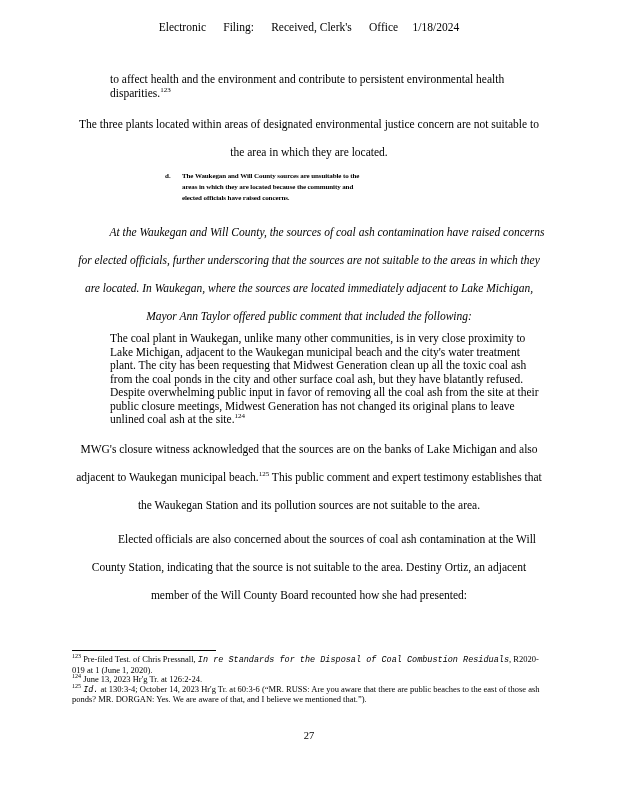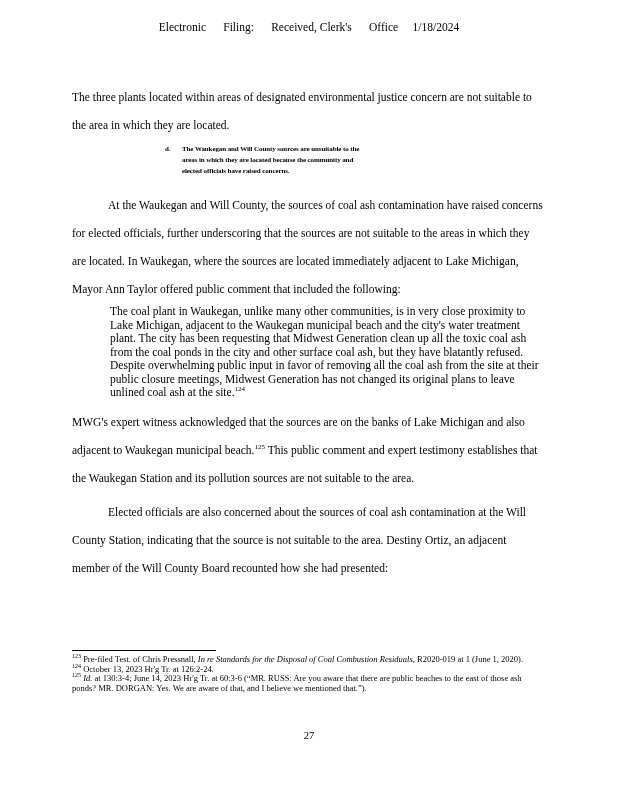--- a/index.html
+++ b/index.html
@@ -21,24 +21,24 @@
   }
   .content { padding: 40px 72px 0 72px; }
 
   .carryover {
     margin-left: 38px;
     width: 436px;
     font-size: 11.5px;
     line-height: 13.5px;
   }
 
-  .para { font-size: 11.5px; line-height: 28px; }
+  .para { font-size: 11.5px; line-height: 28px; text-align: center; }
   .para.indent { text-indent: 36px; }
   .p-three-plants { margin-top: 10px; }
-  .p-waukegan { margin-top: 14px; }
+  .p-waukegan { margin-top: 14px; font-style: italic; }
   .p-mwg { margin-top: 8px; }
   .p-elected { margin-top: 6px; }
 
   .subheading {
     display: flex;
     margin-left: 93px;
     margin-top: 5px;
     font-weight: bold;
     font-size: 7px;
     line-height: 11px;
@@ -62,64 +62,65 @@
     top: 650px;
     width: 474px;
   }
   .fn-separator {
     width: 144px;
     border-top: 1px solid #000;
     margin-bottom: 4px;
   }
   .footnote { font-size: 8.5px; line-height: 9.5px; }
   .footnote sup { font-size: 6px; vertical-align: super; line-height: 0; }
-  .footnote i { font-style: italic; }
+  .footnote i { font-style: italic; font-family: Liberation Mono, monospace; }
 
   .page-number {
     position: absolute;
     top: 730px;
     left: 0;
     width: 100%;
     text-align: center;
     font-size: 10.5px;
   }
 </style>
 </head>
 <body>
 
 <div class="page">
 
   <div class="filing-stamp">Electronic      Filing:      Received, Clerk's      Office     1/18/2024</div>
 
   <div class="content">
 
+    <p class="carryover"><span>to affect health and the environment and contribute to persistent environmental health disparities.</span><sup class="fnref">123</sup></p>
 
     <p class="para p-three-plants">The three plants located within areas of designated environmental justice concern are not suitable to the area in which they are located.</p>
 
     <div class="subheading">
       <span class="subheading-label">d.</span>
       <span class="subheading-text">The Waukegan and Will County sources are unsuitable to the areas in which they are located because the community and elected officials have raised concerns.</span>
     </div>
 
     <p class="para indent p-waukegan">At the Waukegan and Will County, the sources of coal ash contamination have raised concerns for elected officials, further underscoring that the sources are not suitable to the areas in which they are located. In Waukegan, where the sources are located immediately adjacent to Lake Michigan, Mayor Ann Taylor offered public comment that included the following:</p>
 
     <p class="quote"><span>The coal plant in Waukegan, unlike many other communities, is in very close proximity to Lake Michigan, adjacent to the Waukegan municipal beach and the city's water treatment plant. The city has been requesting that Midwest Generation clean up all the toxic coal ash from the coal ponds in the city and other surface coal ash, but they have blatantly refused. Despite overwhelming public input in favor of removing all the coal ash from the site at their public closure meetings, Midwest Generation has not changed its original plans to leave unlined coal ash at the site.</span><sup class="fnref">124</sup></p>
 
-    <p class="para p-mwg"><span>MWG's expert witness acknowledged that the sources are on the banks of Lake Michigan and also adjacent to Waukegan municipal beach.</span><sup class="fnref">125</sup><span> This public comment and expert testimony establishes that the Waukegan Station and its pollution sources are not suitable to the area.</span></p>
+    <p class="para p-mwg"><span>MWG's closure witness acknowledged that the sources are on the banks of Lake Michigan and also adjacent to Waukegan municipal beach.</span><sup class="fnref">125</sup><span> This public comment and expert testimony establishes that the Waukegan Station and its pollution sources are not suitable to the area.</span></p>
 
     <p class="para indent p-elected">Elected officials are also concerned about the sources of coal ash contamination at the Will County Station, indicating that the source is not suitable to the area.  Destiny Ortiz, an adjacent member of the Will County Board recounted how she had presented:</p>
 
 
   </div>
 
   <div class="footnote-area">
     <div class="fn-separator"></div>
 
     <p class="footnote"><sup>123</sup> <span>Pre-filed Test. of Chris Pressnall, </span><i>In re Standards for the Disposal of Coal Combustion Residuals</i><span>, R2020-019 at 1 (June 1, 2020).</span></p>
 
-    <p class="footnote"><sup>124</sup> <span>October 13, 2023 Hr'g Tr. at 126:2-24.</span></p>
+    <p class="footnote"><sup>124</sup> <span>June 13, 2023 Hr'g Tr. at 126:2-24.</span></p>
 
-    <p class="footnote"><sup>125</sup> <i>Id.</i><span> at 130:3-4; June 14, 2023 Hr'g Tr. at 60:3-6 (“MR. RUSS: Are you aware that there are public beaches to the east of those ash ponds? MR. DORGAN: Yes. We are aware of that, and I believe we mentioned that.”).</span></p>
+    <p class="footnote"><sup>125</sup> <i>Id.</i><span> at 130:3-4; October 14, 2023 Hr'g Tr. at 60:3-6 (“MR. RUSS: Are you aware that there are public beaches to the east of those ash ponds? MR. DORGAN: Yes. We are aware of that, and I believe we mentioned that.”).</span></p>
   </div>
 
   <div class="page-number">27</div>
 
 </div>
 
 </body></html>

